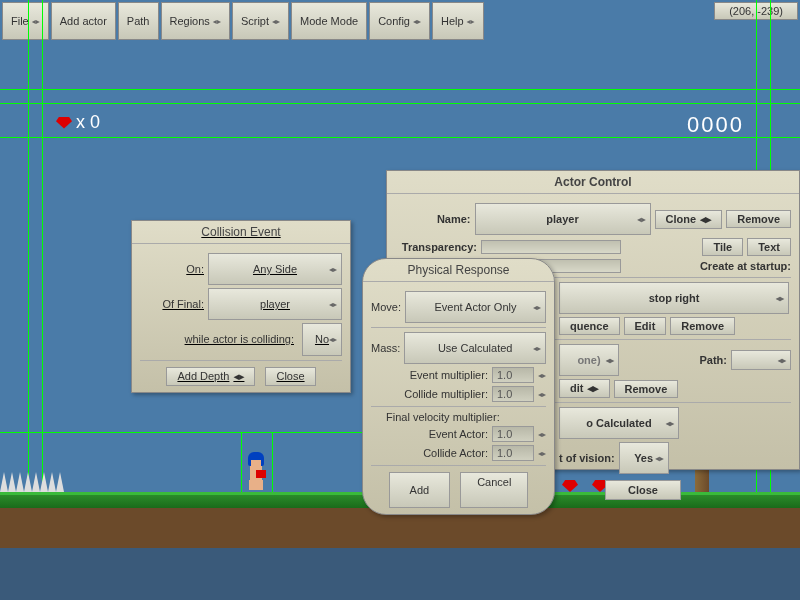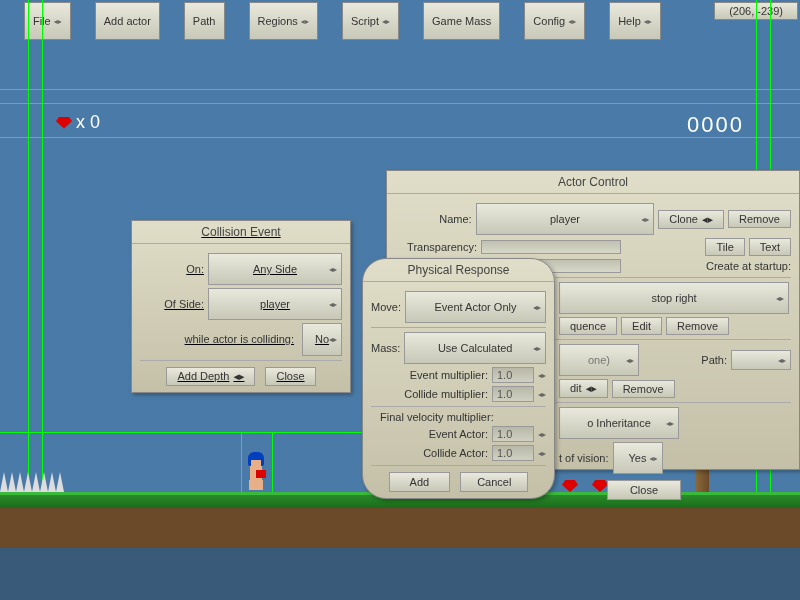--- a/index.html
+++ b/index.html
@@ -1,20 +1,20 @@
 <!DOCTYPE html>
 <html><head>
 <meta charset="utf-8">
 <style>
 * { box-sizing: border-box; margin: 0; padding: 0; font-family: Arial, sans-serif; }
 body { width: 800px; height: 600px; background: #4a7ba8; position: relative; overflow: hidden; }
 
 
 .menubar { display: flex; gap: 2px; padding: 2px; height: 22px; }
-.menubtn { background: linear-gradient(#e8e8dc, #c8c8b8); border: 1px solid #888; font-size: 11px; padding: 18px 8px; display: flex; align-items: center; gap: 3px; color: #333; margin-left: 22px; }
+.menubtn { background: linear-gradient(#e8e8dc, #c8c8b8); border: 1px solid #888; font-size: 11px; padding: 18px 8px; display: flex; align-items: center; gap: 3px; color: #333; }
 .menubtn .arr { font-size: 8px; color: #666; }
 .coords { margin-left: auto; background: linear-gradient(#e8e8dc, #c8c8b8); border: 1px solid #888; font-size: 11px; padding: 2px 14px; color: #333; }
 
 
 .guide { position: absolute; background: #0f0; }
 .guide.h { height: 1px; width: 100%; left: 0; }
 .guide.v { width: 1px; height: 100%; top: 0; }
 
 
 .hud-left { position: absolute; left: 56px; top: 112px; display: flex; align-items: center; gap: 4px; color: #fff; font-size: 18px; }
@@ -77,21 +77,21 @@
     </div>
   <div class="menubtn">
       <span>Regions</span>
       <span class="arr">◂▸</span>
     </div>
   <div class="menubtn">
       <span>Script</span>
       <span class="arr">◂▸</span>
     </div>
   <div class="menubtn">
-      <span>Game Mass</span>
+      <span>Mode Mode</span>
     </div>
   <div class="menubtn">
       <span>Config</span>
       <span class="arr">◂▸</span>
     </div>
   <div class="menubtn">
       <span>Help</span>
       <span class="arr">◂▸</span>
     </div>
   <div class="coords">(206, -239)</div>
@@ -161,21 +161,21 @@
 <span class="gem ground-gem" style="left:622px"></span>
 
 <div class="player">
   <div class="head"></div>
     <div class="face"></div>
     <div class="body"></div>
     <div class="legs"></div>
     <div class="item"></div>
 </div>
 
-<div class="panel" style="left:386px; top:170px; width:414px; height:300px;">
+<div class="panel" style="left:386px; top:170px; width:414px; height:300px;font-weight:bold;">
   <div class="panel-title">Actor Control</div>
   <div class="panel-body">
     <div class="row">
       <span class="lbl" style="width:82px">Name:</span>
       <div class="dd" style="width:190px">
           <span>player</span>
           <span class="ar">◂▸</span>
         </div>
       <div class="btn"><span>Clone</span><span class="ar" style="margin-left:4px">◂▸</span></div>
       <div class="btn">Remove</div>
@@ -203,40 +203,40 @@
     </div>
     <div class="row">
       <div style="width:160px"></div>
       <div class="btn">quence</div>
       <div class="btn">Edit</div>
       <div class="btn">Remove</div>
     </div>
     <div class="hr"></div>
     <div class="row">
       <div style="width:160px"></div>
-      <div class="dd ghost" style="width:80px">
+      <div class="dd ghost" style="width:60px">
           <span>one)</span>
           <span class="ar">◂▸</span>
         </div>
       <div style="flex:1"></div>
       <span class="lbl">Path:</span>
       <div class="dd" style="width:60px">
           <span class="ar">◂▸</span>
         </div>
     </div>
     <div class="row">
       <div style="width:160px"></div>
       <div class="btn"><span>dit</span><span class="ar" style="margin-left:4px">◂▸</span></div>
       <div class="btn">Remove</div>
     </div>
     <div class="hr"></div>
     <div class="row">
       <div style="width:160px"></div>
       <div class="dd" style="width:120px">
-          <span>o Inheritance</span>
+          <span>o Calculated</span>
           <span class="ar">◂▸</span>
         </div>
     </div>
     <div class="row">
       <div style="width:160px"></div>
       <span class="lbl">t of vision:</span>
       <div class="dd" style="width:50px">
           <span>Yes</span>
           <span class="ar">◂▸</span>
         </div>
@@ -251,21 +251,21 @@
   <div class="panel-title">Collision Event</div>
   <div class="panel-body">
     <div class="row">
       <span class="lbl" style="width:64px">On:</span>
       <div class="dd" style="flex:1">
           <span>Any Side</span>
           <span class="ar">◂▸</span>
         </div>
     </div>
     <div class="row">
-      <span class="lbl" style="width:64px">Of Side:</span>
+      <span class="lbl" style="width:64px">Of Final:</span>
       <div class="dd" style="flex:1">
           <span>player</span>
           <span class="ar">◂▸</span>
         </div>
     </div>
     <div style="text-align:right; font-size:11px; line-height:13px; margin:3px 0">
       <div class="row" style="justify-content:flex-end">
         <span>while actor is colliding:</span>
         <div class="dd" style="width:40px;margin-left:4px">
             <span>No</span>
@@ -303,30 +303,30 @@
       <span class="lbl" style="flex:1">Event multiplier:</span>
       <div class="numfield">1.0</div>
       <span class="ar" style="font-size:8px;color:#666">◂▸</span>
     </div>
     <div class="row">
       <span class="lbl" style="flex:1">Collide multiplier:</span>
       <div class="numfield">1.0</div>
       <span class="ar" style="font-size:8px;color:#666">◂▸</span>
     </div>
     <div class="hr"></div>
-    <div style="font-size:11px;margin:2px 9px">Final velocity multiplier:</div>
+    <div style="font-size:11px;margin:2px 15px">Final velocity multiplier:</div>
     <div class="row">
       <span class="lbl" style="flex:1">Event Actor:</span>
       <div class="numfield">1.0</div>
       <span class="ar" style="font-size:8px;color:#666">◂▸</span>
     </div>
     <div class="row">
       <span class="lbl" style="flex:1">Collide Actor:</span>
       <div class="numfield">1.0</div>
       <span class="ar" style="font-size:8px;color:#666">◂▸</span>
     </div>
     <div class="hr"></div>
     <div class="btnrow">
-      <div class="btn" style="padding:3px 20px">Add</div>
+      <div class="btn" style="padding:11px 20px">Add</div>
       <div class="btn" style="padding:3px 16px">Cancel</div>
     </div>
   </div>
 </div>
 
 </body></html>

